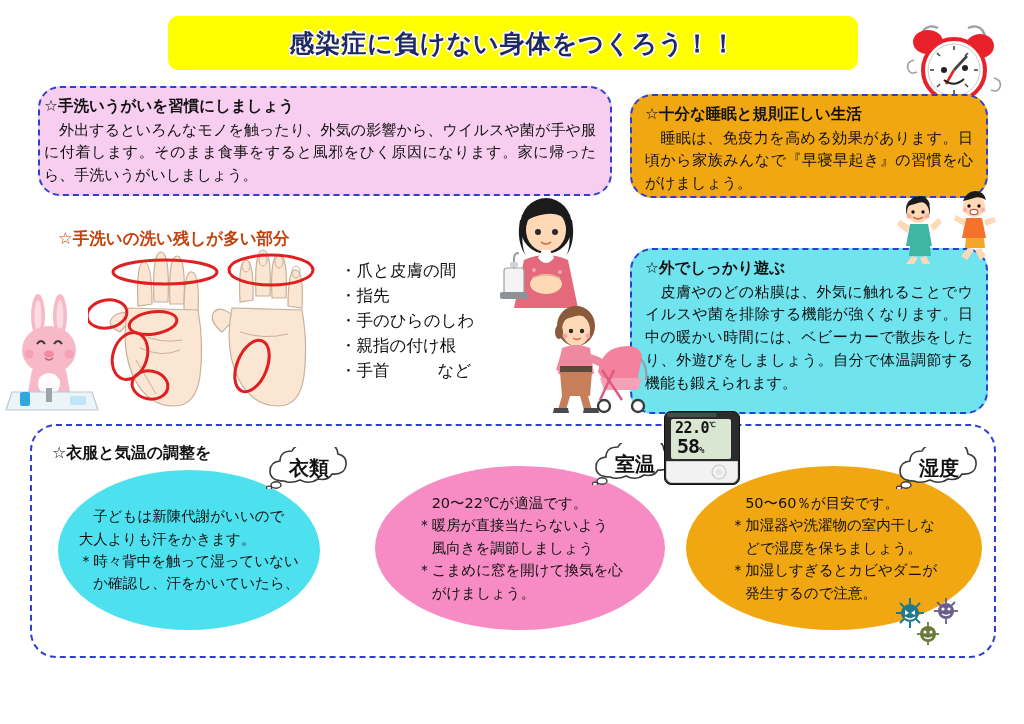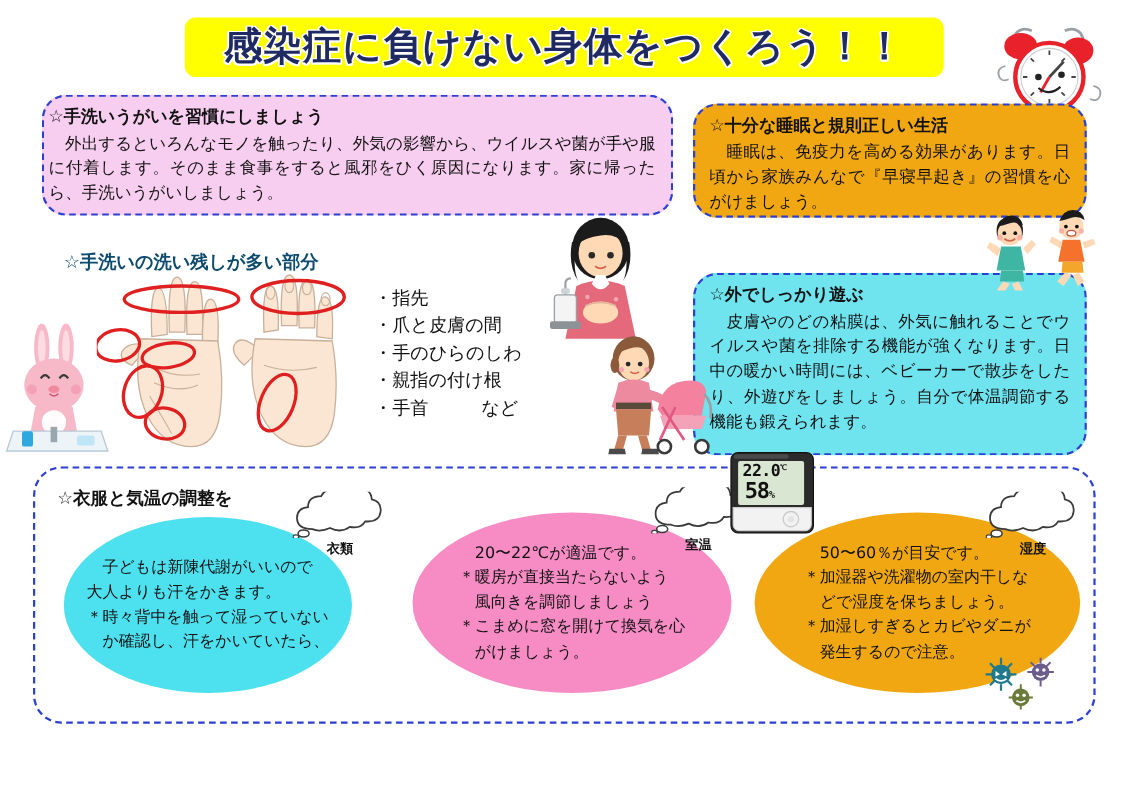--- a/index.html
+++ b/index.html
@@ -10,21 +10,21 @@
   }
   #poster{position:absolute;left:0;top:0;width:1024px;height:724px;}
 
   
   .title-banner{
     position:absolute;left:168px;top:16px;width:690px;height:54px;
     background:#ffff00;border-radius:10px;
     display:flex;align-items:center;justify-content:center;
   }
   .title-text{
-    font-size:35px;font-weight:bold;color:#1f2a63;letter-spacing:1px;
+    font-size:25px;font-weight:bold;color:#1f2a63;letter-spacing:1px;
     white-space:nowrap;line-height:1;
     text-shadow:
       1.6px 0 0 #ffffff,-1.6px 0 0 #ffffff,0 1.6px 0 #ffffff,0 -1.6px 0 #ffffff,
       1.2px 1.2px 0 #ffffff,-1.2px 1.2px 0 #ffffff,1.2px -1.2px 0 #ffffff,-1.2px -1.2px 0 #ffffff;
   }
 
   
   .box{
     position:absolute;border:2.5px dashed #2b3fd1;border-radius:22px;
     box-sizing:border-box;
@@ -46,21 +46,21 @@
     left:30px;top:424px;width:966px;height:234px;
     border:2.5px dashed #2b3fd1;border-radius:26px;background:transparent;
     box-sizing:border-box;position:absolute;
   }
   .clothing-head{
     position:absolute;left:52px;top:443px;font-size:16px;font-weight:bold;color:#111;
   }
 
   
   .section-head{
-    position:absolute;font-weight:bold;color:#0c4a6e;font-size:16.5px;
+    position:absolute;font-weight:bold;color:#c2410c;font-size:16.5px;
     text-shadow:
       1px 0 0 #ffffff,-1px 0 0 #ffffff,0 1px 0 #ffffff,0 -1px 0 #ffffff;
   }
   #hands-head{left:58px;top:228px;}
 
   .hand-list{
     position:absolute;left:340px;top:258px;list-style:none;margin:0;padding:0;
     font-size:16.5px;line-height:1.52;color:#111;
   }
   .hand-list li{white-space:nowrap;}
@@ -78,21 +78,21 @@
   #ell-room{left:375px;top:466px;width:290px;height:164px;background:#f78cc4;}
   #ell-humid{left:686px;top:466px;width:296px;height:164px;background:#f0a711;}
 
   
   .cloud{
     position:absolute;width:86px;height:42px;
   }
   .cloud .cloud-label{
     position:absolute;left:0;top:0;width:86px;height:42px;
     display:flex;align-items:center;justify-content:center;
-    font-size:12px;font-weight:bold;color:#111;z-index:3;margin-top:31px;
+    font-size:20px;font-weight:bold;color:#111;z-index:3;
   }
   #cloud-clothes{left:266px;top:447px;}
   #cloud-room{left:592px;top:443px;}
   #cloud-humid{left:896px;top:447px;}
 
   
   #device{position:absolute;left:664px;top:411px;width:74px;height:72px;}
   .dev-body{
     position:absolute;left:0;top:0;width:74px;height:72px;border-radius:7px;
     background:#2b2b2b;border:1px solid #111;
@@ -254,22 +254,22 @@
         <ellipse cx="19" cy="66" rx="20" ry="14" transform="rotate(-10 19 66)"></ellipse>
         <ellipse cx="65" cy="75" rx="24" ry="11" transform="rotate(-8 65 75)"></ellipse>
         <ellipse cx="42" cy="108" rx="17" ry="24" transform="rotate(18 42 108)"></ellipse>
         <ellipse cx="62" cy="137" rx="18" ry="14" transform="rotate(10 62 137)"></ellipse>
         <ellipse cx="164" cy="118" rx="15" ry="27" transform="rotate(22 164 118)"></ellipse>
       </g>
     </svg>
   </div>
 
   <ul class="hand-list">
+    <li>・爪と皮膚の間</li>
     <li>・指先</li>
-    <li>・爪と皮膚の間</li>
     <li>・手のひらのしわ</li>
     <li>・親指の付け根</li>
     <li><span>・手首</span><span class="etc">など</span></li>
   </ul>
 
   <div class="ill" id="ill-mom-wash" style="left:498px;top:192px;width:126px;height:126px;">
     <svg width="126" height="126" viewBox="0 0 126 126">
       <g>
         <ellipse cx="48" cy="34" rx="26" ry="28" fill="#1b1b1b"></ellipse>
         <ellipse cx="48" cy="38" rx="20" ry="22" fill="#ffd9b6"></ellipse>

